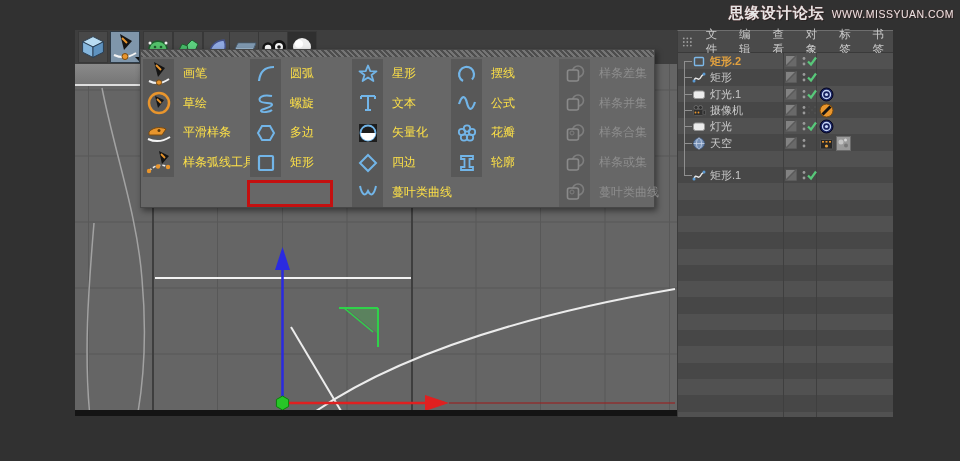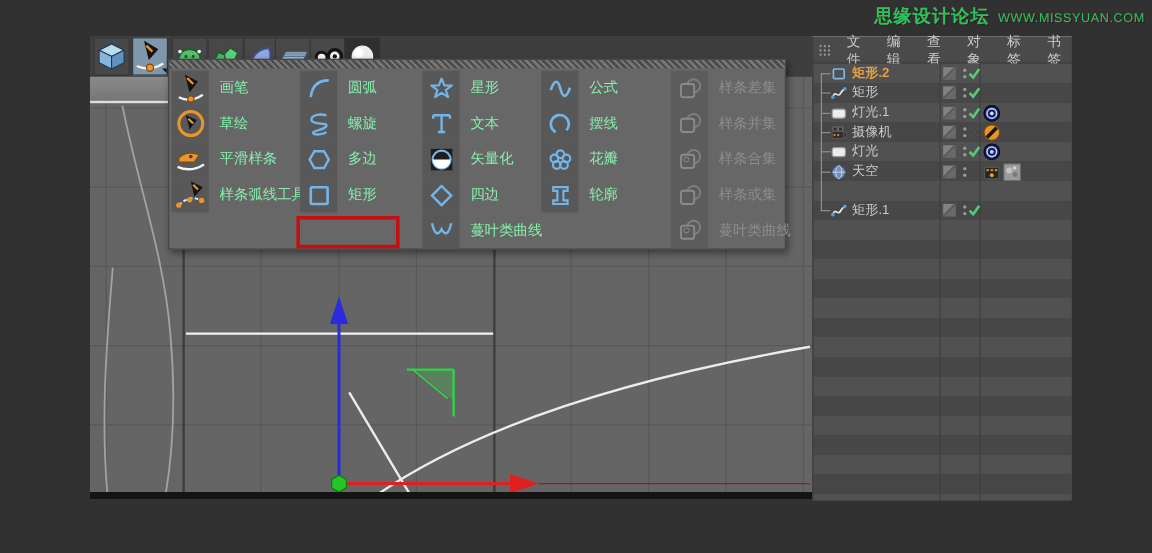--- a/index.html
+++ b/index.html
@@ -13,21 +13,21 @@
   #vp-menubar{position:absolute;left:0;top:34px;width:65px;height:20px;background:linear-gradient(#8a8a8a,#767676);border-bottom:2px solid #dedede;z-index:2;}
   #vp-canvas{position:absolute;left:0;top:34px;}
   #vp-bottom{position:absolute;left:0;top:380px;width:602px;height:6px;background:#141414;}
 
   
   #flyout{position:absolute;left:140px;top:49px;width:515px;height:159px;z-index:30;background:#676767;border:1px solid #474747;box-sizing:border-box;box-shadow:2px 3px 6px rgba(0,0,0,.45);}
   #flyout-hatch{position:absolute;left:0;top:0;width:100%;height:7px;background:repeating-linear-gradient(45deg,#4d4d4d 0 2px,#757575 2px 4px);}
   .mcol{position:absolute;top:9px;}
   .mrow{display:flex;align-items:center;height:29.6px;}
   .mic{width:31px;height:29.6px;flex:none;display:flex;align-items:center;justify-content:center;background:#585858;}
-  .mlabel{padding-left:9px;font-size:12px;color:#86efac;white-space:nowrap;}
+  .mlabel{padding-left:9px;font-size:12px;color:#fde047;white-space:nowrap;}
   .dis .mic{background:#5c5c5c;}
   .dis .mlabel{color:#8d8d8d;}
   #redbox{position:absolute;left:106px;top:130px;width:86px;height:27px;border:3px solid #c41010;box-sizing:border-box;z-index:5;}
 
   
   #om{position:absolute;left:677px;top:30px;width:216px;height:387px;z-index:5;border-top:1px solid #6e6e6e;border-left:1px solid #3c3c3c;box-sizing:border-box;background:#4c4c4c;}
   #om-menubar{position:absolute;left:0;top:0;width:100%;height:22px;background:#4a4a4a;border-bottom:1px solid #3a3a3a;display:flex;align-items:center;gap:13px;padding-left:4px;box-sizing:border-box;justify-content:flex-end;}
   #om-menubar .mi{font-size:11.5px;color:#c9c9c9;}
   #om-rows{position:absolute;left:0;top:22px;right:0;bottom:0;background:repeating-linear-gradient(180deg,#515151 0 16.3px,#474747 16.3px 32.6px);}
   .om-div{position:absolute;top:0;bottom:0;width:1px;background:#3f3f3f;}
@@ -37,21 +37,21 @@
   .om-ic{position:absolute;left:14px;top:2px;}
   .om-name{position:absolute;left:32px;top:0;font-size:11px;line-height:16.3px;color:#c9c9c9;white-space:nowrap;}
   .om-name.sel{color:#e2a13f;font-weight:bold;}
   .om-hatch{position:absolute;left:107px;top:2px;}
   .om-dots{position:absolute;left:123px;top:3px;}
   .om-state{position:absolute;left:128px;top:2px;}
   .om-tag1{position:absolute;left:141px;top:1px;}
   .om-tag2{position:absolute;left:158px;top:1px;}
 
   
-  #watermark{position:absolute;right:6px;top:4px;z-index:40;display:flex;align-items:baseline;gap:7px;color:#22c55e;text-shadow:0 0 1px #7a2c2c,1px 1px 0 #232323;}
+  #watermark{position:absolute;right:6px;top:4px;z-index:40;display:flex;align-items:baseline;gap:7px;color:#e5e5e5;text-shadow:0 0 1px #7a2c2c,1px 1px 0 #232323;}
   #wm-site{font-size:15px;font-weight:bold;letter-spacing:1px;}
   #wm-url{font-size:10.5px;font-weight:normal;letter-spacing:.5px;}
 </style>
 </head>
 <body>
 
 <div id="stage">
 
   <div id="viewport">
     <div id="vp-toolbar">
@@ -301,32 +301,32 @@
             </svg>
         </span>
         <span class="mlabel">蔓叶类曲线</span>
       </div>
     </div>
 
     <div class="mcol" style="left:310px;width:106px">
       <div class="mrow">
         <span class="mic">
           <svg width="24" height="24" viewBox="0 0 24 24">
+              <path d="M8,19 A7.5,7.5 0 1 1 17,17.5" stroke="#72b5e8" stroke-width="2.2" fill="none"></path>
+            </svg>
+        </span>
+        <span class="mlabel">摆线</span>
+      </div>
+      <div class="mrow">
+        <span class="mic">
+          <svg width="24" height="24" viewBox="0 0 24 24">
               <path d="M4,13 C7,4 10,4 12,12 C14,20 17,20 20,11" stroke="#72b5e8" stroke-width="2.2" fill="none"></path>
             </svg>
         </span>
         <span class="mlabel">公式</span>
-      </div>
-      <div class="mrow">
-        <span class="mic">
-          <svg width="24" height="24" viewBox="0 0 24 24">
-              <path d="M8,19 A7.5,7.5 0 1 1 17,17.5" stroke="#72b5e8" stroke-width="2.2" fill="none"></path>
-            </svg>
-        </span>
-        <span class="mlabel">摆线</span>
       </div>
       <div class="mrow">
         <span class="mic">
           <svg width="24" height="24" viewBox="0 0 24 24">
               <g stroke="#72b5e8" stroke-width="1.8" fill="none">
                 <circle cx="12" cy="7.5" r="3.2"></circle>
                 <circle cx="7" cy="11" r="3.2"></circle>
                 <circle cx="9" cy="16.5" r="3.2"></circle>
                 <circle cx="15" cy="16.5" r="3.2"></circle>
                 <circle cx="17" cy="11" r="3.2"></circle>

